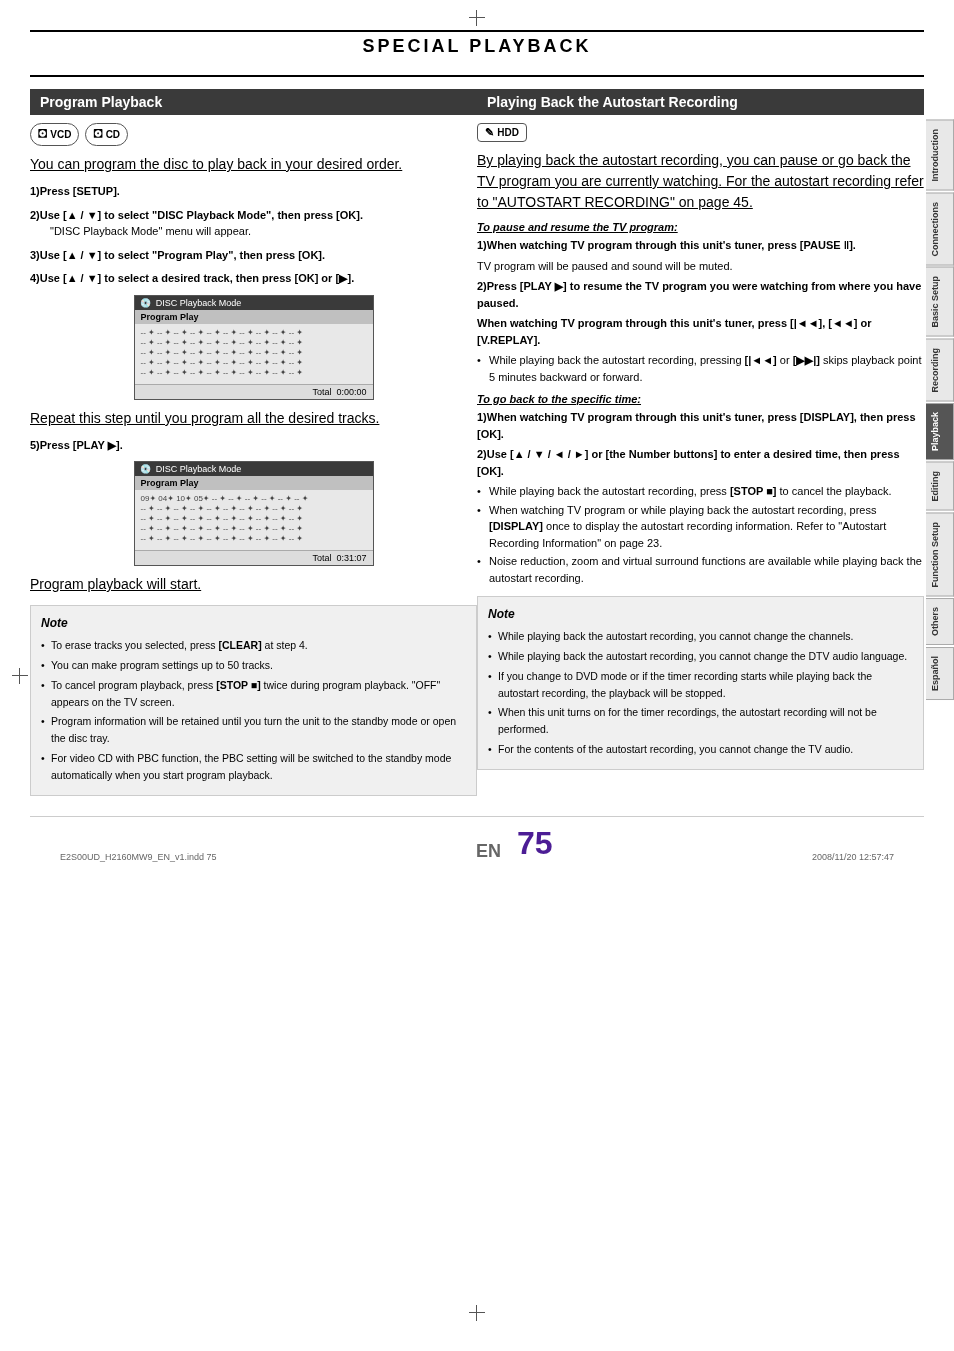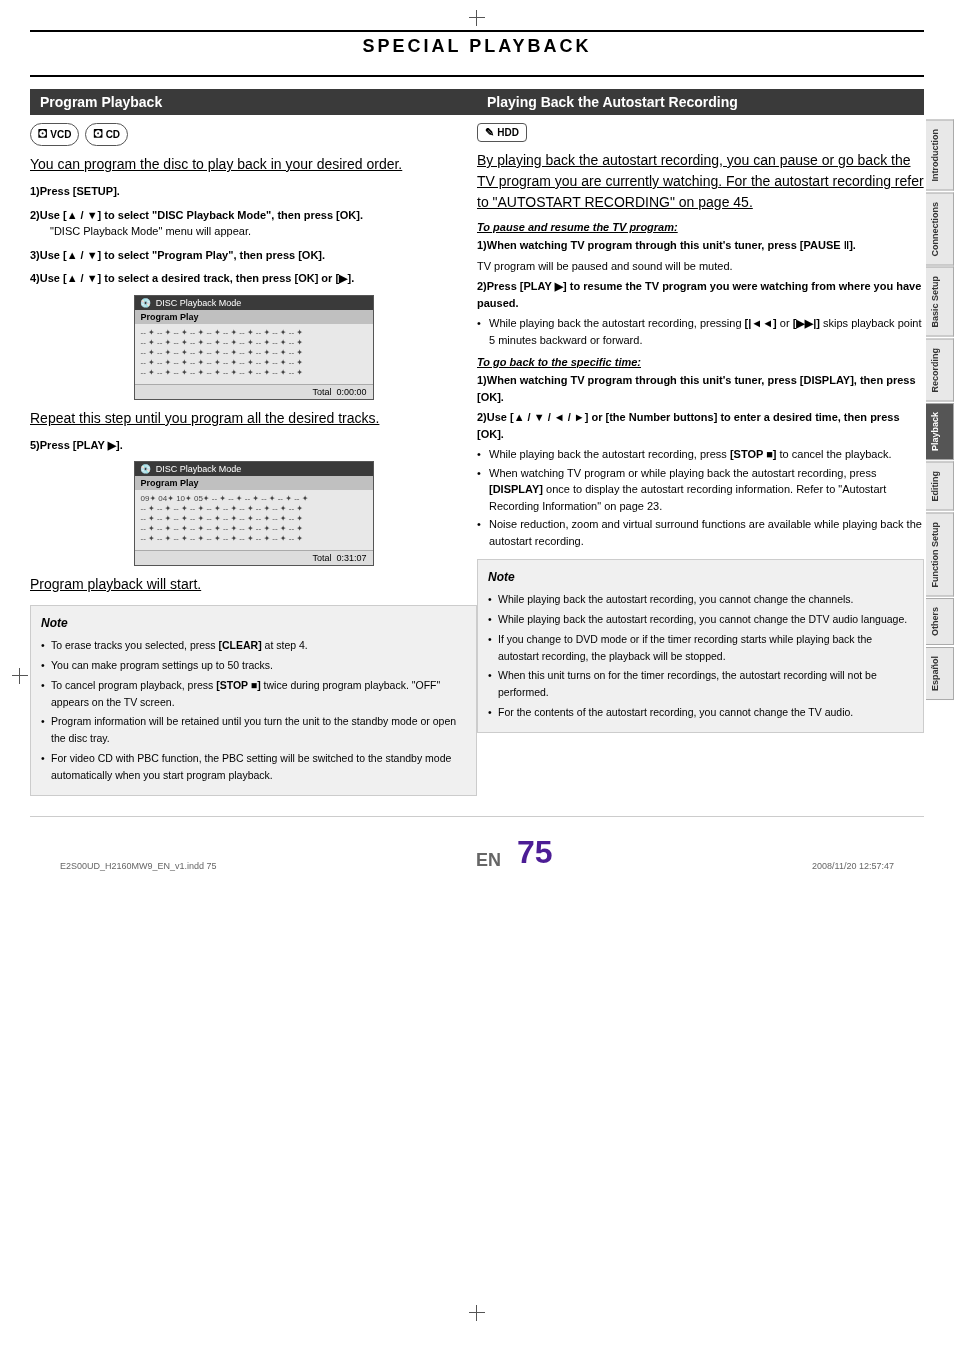--- a/index.html
+++ b/index.html
@@ -260,21 +260,20 @@
     }
     .en-label {
       font-size: 18px;
       font-weight: bold;
       margin-right: 8px;
     }
     .footer-right {
       display: flex;
       align-items: flex-end;
       gap: 8px;
-      margin-top: 9px;
     }
     .hdd-badge {
       display: inline-flex;
       align-items: center;
       gap: 3px;
       border: 1.5px solid #555;
       border-radius: 4px;
       padding: 2px 7px;
       font-size: 10px;
       font-weight: bold;
@@ -442,20 +441,21 @@
 
       <p class="body-text">By playing back the autostart recording, you can pause or go back the TV program you are currently watching. For the autostart recording refer to "AUTOSTART RECORDING" on page 45.</p>
 
       <div class="sub-header">To pause and resume the TV program:</div>
 
       <div class="bold-step">1)When watching TV program through this unit's tuner, press <b>[PAUSE ‖]</b>.</div>
       <div class="normal-step">TV program will be paused and sound will be muted.</div>
       <div class="bold-step">2)Press <b>[PLAY ▶] to resume the TV program you were watching from where you have paused.</b></div>
 
 
+      <div class="bold-step"><b>When watching TV program through this unit's tuner, press [|◄◄], [◄◄] or [V.REPLAY].</b></div>
       <div class="bullet-item">While playing back the autostart recording, pressing <b>[|◄◄]</b> or <b>[▶▶|]</b> skips playback point 5 minutes backward or forward.</div>
 
       <div class="sub-header">To go back to the specific time:</div>
 
       <div class="bold-step">1)<b>When watching TV program through this unit's tuner, press [DISPLAY], then press [OK].</b></div>
       <div class="bold-step">2)<b>Use [▲ / ▼ / ◄ / ►] or [the Number buttons] to enter a desired time, then press [OK].</b></div>
 
       <div class="bullet-item">While playing back the autostart recording, press <b>[STOP ■]</b> to cancel the playback.</div>
       <div class="bullet-item">When watching TV program or while playing back the autostart recording, press <b>[DISPLAY]</b> once to display the autostart recording information. Refer to "Autostart Recording Information" on page 23.</div>
       <div class="bullet-item">Noise reduction, zoom and virtual surround functions are available while playing back the autostart recording.</div>

